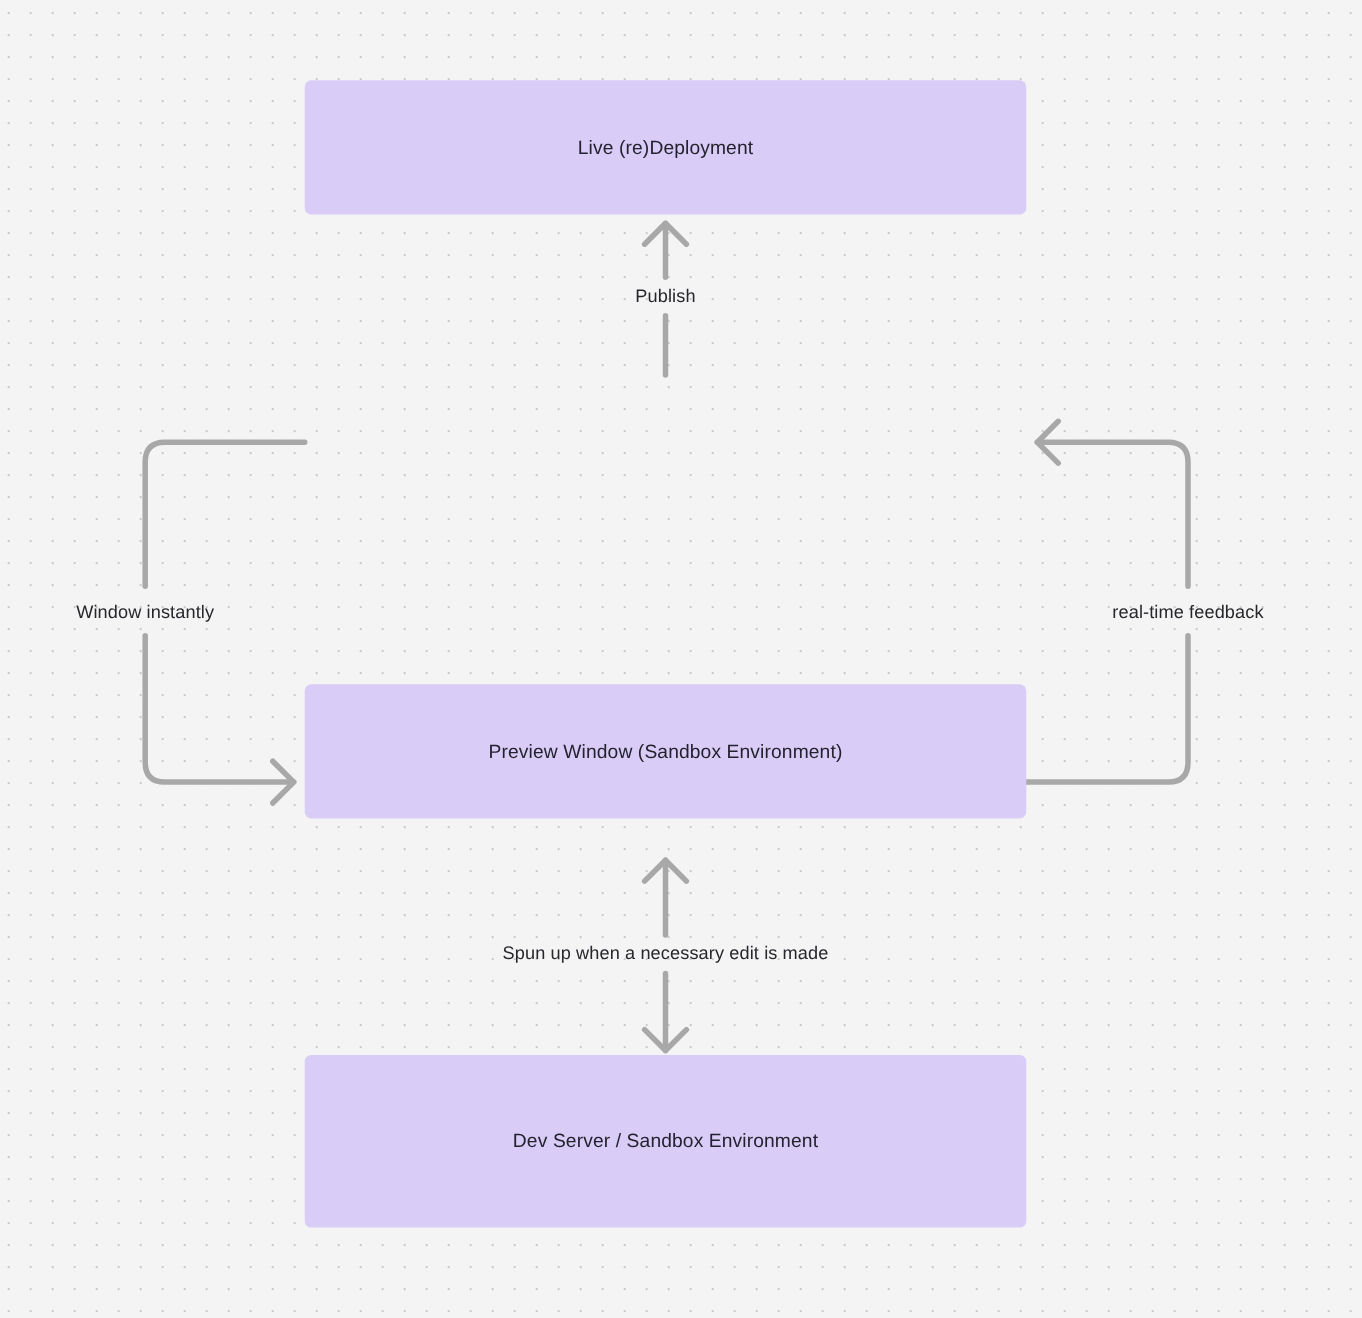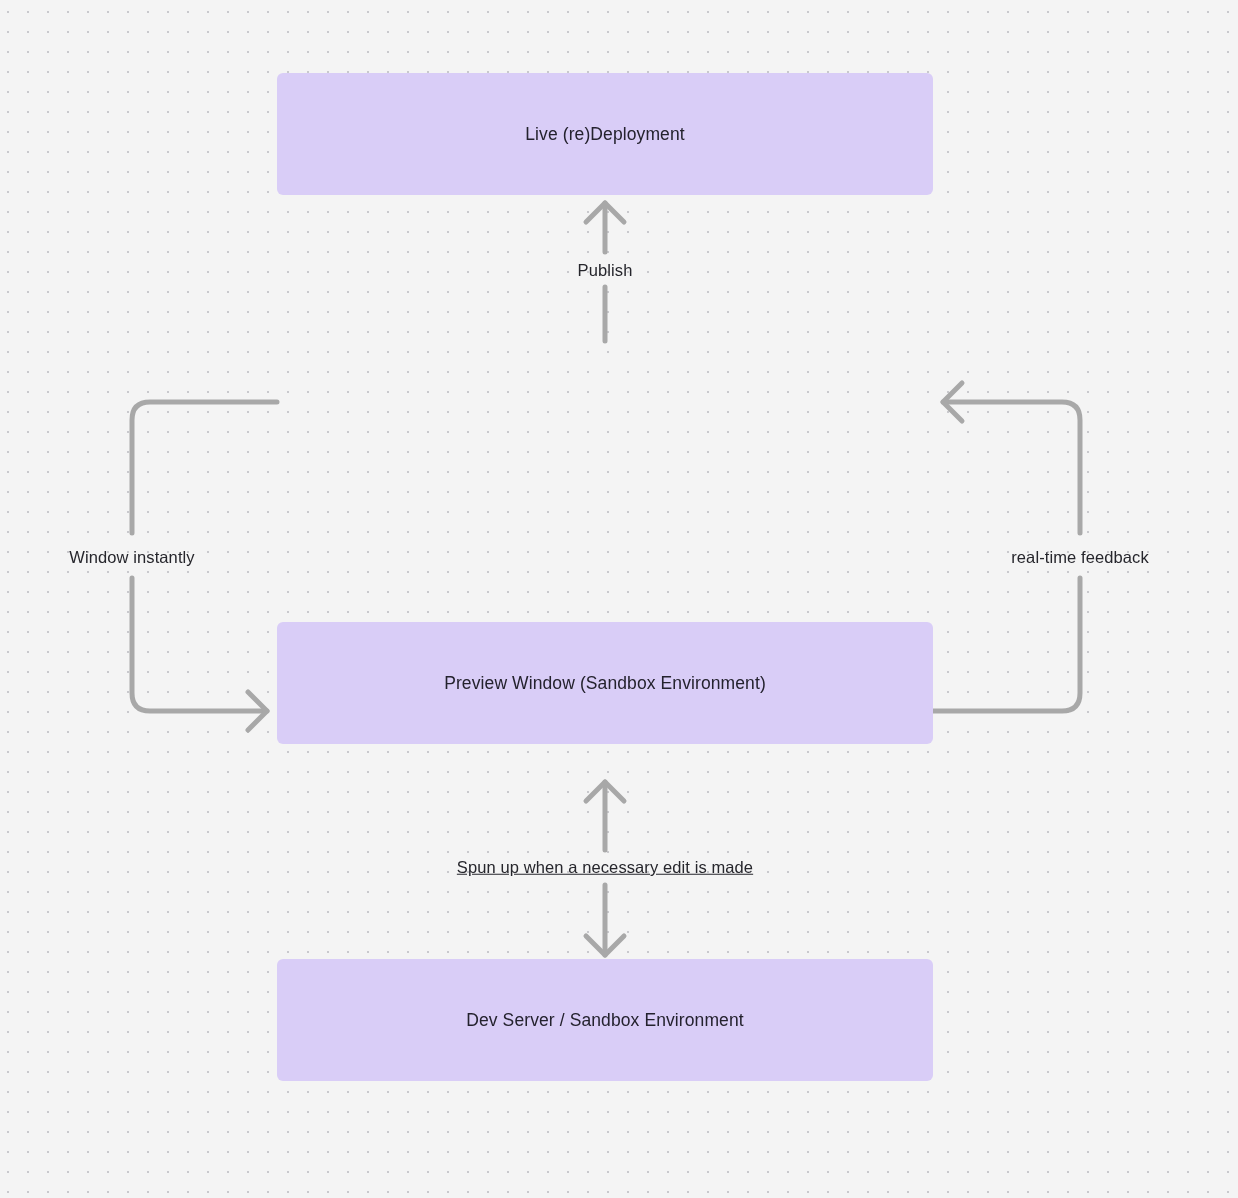--- a/index.html
+++ b/index.html
@@ -114,25 +114,25 @@
 
   <div class="node" style="left:277px; top:73px; width:656px; height:122px;">
     <span class="node-label">Live (re)Deployment</span>
   </div>
 
 
   <div class="node" style="left:277px; top:622px; width:656px; height:122px;">
     <span class="node-label">Preview Window (Sandbox Environment)</span>
   </div>
 
-  <div class="node" style="left:277px; top:959px; width:656px; height:122px;">
+  <div class="node" style="left:277px; top:959px; width:656px; height:157px;">
     <span class="node-label">Dev Server / Sandbox Environment</span>
   </div>
 
   <div class="edge-label" style="left:605px; top:270px;">Publish</div>
 
   <div class="edge-label" style="left:132px; top:557px;">Window instantly</div>
 
   <div class="edge-label" style="left:1080px; top:557px;">real-time feedback</div>
 
-  <div class="edge-label" style="left:605px; top:867px;text-decoration:underline;">Spun up when a necessary edit is made</div>
+  <div class="edge-label" style="left:605px; top:867px;">Spun up when a necessary edit is made</div>
 
 </div>
 
 </body></html>

